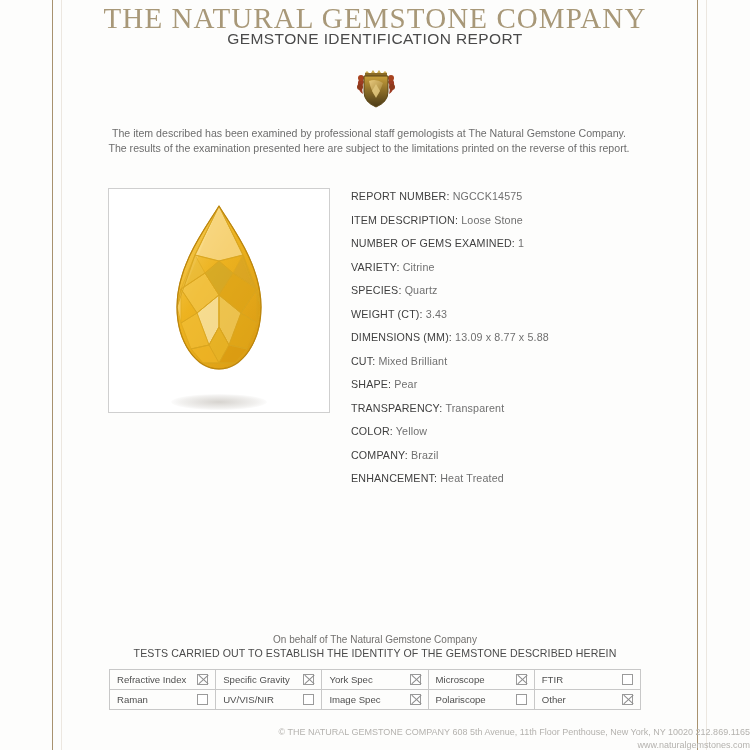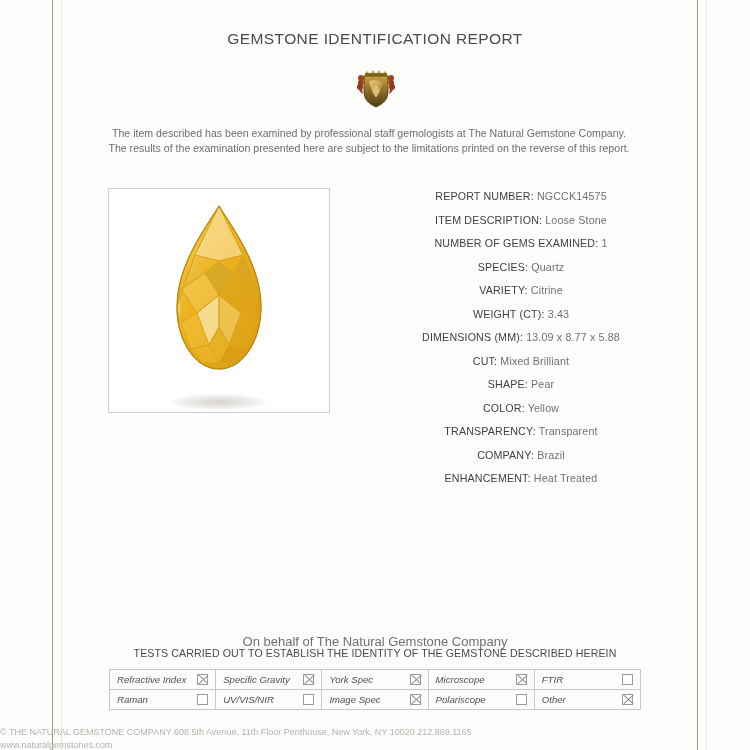--- a/index.html
+++ b/index.html
@@ -115,43 +115,42 @@
     transform: translateX(-50%);
     width: 96px;
     height: 16px;
     border-radius: 50%;
     background: radial-gradient(ellipse at center, rgba(120,110,95,0.30) 0%, rgba(120,110,95,0.10) 55%, rgba(255,255,255,0) 75%);
   }
 
   
   .details {
     position: absolute;
-    left: 366px;
+    left: 351px;
     top: 190px;
     width: 310px;
-    text-align: center;
   }
   .detail-row {
     height: 23.5px;
     font-size: 10.7px;
     color: #3f3f3f;
     white-space: nowrap;
     letter-spacing: 0.15px;
   }
   .detail-label { color: #3f3f3f; }
   .detail-value { color: #707070; }
 
   
   .on-behalf {
     position: absolute;
     left: 0;
     top: 634px;
     width: 750px;
     text-align: center;
-    font-size: 13px;
+    font-size: 10px;
     color: #72706e;
   }
   .tests-line {
     position: absolute;
     left: 0;
     top: 647px;
     width: 750px;
     text-align: center;
     font-size: 10.6px;
     color: #4a4a4a;
@@ -172,21 +171,20 @@
     height: 19px;
     padding: 0 7px;
     font-size: 9.6px;
     color: #4f4f4f;
   }
   .cell-inner {
     display: flex;
     align-items: center;
     justify-content: space-between;
     height: 19px;
-    font-style: italic;
   }
   .box {
     width: 11px;
     height: 11px;
     border: 1px solid #9a9a9a;
     box-sizing: border-box;
     position: relative;
     flex: 0 0 auto;
     background: #fff;
   }
@@ -202,36 +200,37 @@
   }
   .box.checked::before { transform: rotate(43deg); }
   .box.checked::after  { transform: rotate(-43deg); }
 
   
   .footer {
     position: absolute;
     left: 0;
     top: 726px;
     width: 750px;
-    text-align: left;
+    text-align: right;
     font-size: 9px;
     line-height: 12.5px;
     color: #b4b2ae;
   }
 </style>
 </head>
 <body>
 
 <div class="page">
 
   <div class="edge-rule left"></div>
   <div class="edge-rule-faint left"></div>
   <div class="edge-rule right"></div>
   <div class="edge-rule-faint right"></div>
 
+  <div class="company-title">THE NATURAL GEMSTONE COMPANY</div>
   <div class="report-subtitle">GEMSTONE IDENTIFICATION REPORT</div>
 
   <div class="crest">
     <svg viewBox="0 0 48 48" width="48" height="48">
       <defs>
         <linearGradient id="gold" x1="0" y1="0" x2="0" y2="1">
           <stop offset="0%" stop-color="#c9a13c"></stop>
           <stop offset="45%" stop-color="#8e6f28"></stop>
           <stop offset="100%" stop-color="#4a3a17"></stop>
         </linearGradient>
@@ -300,28 +299,28 @@
         <path d="M62 3 C48 26 20 62 20 104 C20 139 39 166 62 166 C85 166 104 139 104 104 C104 62 76 26 62 3 Z" fill="none" stroke="#b8820a" stroke-width="1.2" opacity="0.8"></path>
       </svg>
     </div>
     <div class="gem-shadow"></div>
   </div>
 
   <div class="details">
     <div class="detail-row"><span class="detail-label">REPORT NUMBER:</span> <span class="detail-value">NGCCK14575</span></div>
     <div class="detail-row"><span class="detail-label">ITEM DESCRIPTION:</span> <span class="detail-value">Loose Stone</span></div>
     <div class="detail-row"><span class="detail-label">NUMBER OF GEMS EXAMINED:</span> <span class="detail-value">1</span></div>
+    <div class="detail-row"><span class="detail-label">VARIETY:</span> <span class="detail-value">Citrine</span></div>
     <div class="detail-row"><span class="detail-label">SPECIES:</span> <span class="detail-value">Quartz</span></div>
-    <div class="detail-row"><span class="detail-label">VARIETY:</span> <span class="detail-value">Citrine</span></div>
     <div class="detail-row"><span class="detail-label">WEIGHT (CT):</span> <span class="detail-value">3.43</span></div>
     <div class="detail-row"><span class="detail-label">DIMENSIONS (MM):</span> <span class="detail-value">13.09 x 8.77 x 5.88</span></div>
     <div class="detail-row"><span class="detail-label">CUT:</span> <span class="detail-value">Mixed Brilliant</span></div>
     <div class="detail-row"><span class="detail-label">SHAPE:</span> <span class="detail-value">Pear</span></div>
+    <div class="detail-row"><span class="detail-label">TRANSPARENCY:</span> <span class="detail-value">Transparent</span></div>
     <div class="detail-row"><span class="detail-label">COLOR:</span> <span class="detail-value">Yellow</span></div>
-    <div class="detail-row"><span class="detail-label">TRANSPARENCY:</span> <span class="detail-value">Transparent</span></div>
     <div class="detail-row"><span class="detail-label">COMPANY:</span> <span class="detail-value">Brazil</span></div>
     <div class="detail-row"><span class="detail-label">ENHANCEMENT:</span> <span class="detail-value">Heat Treated</span></div>
   </div>
 
   <div class="on-behalf">On behalf of The Natural Gemstone Company</div>
   <div class="tests-line">TESTS CARRIED OUT TO ESTABLISH THE IDENTITY OF THE GEMSTONE DESCRIBED HEREIN</div>
 
   <table class="tests-table">
     <tbody>
       <tr>

